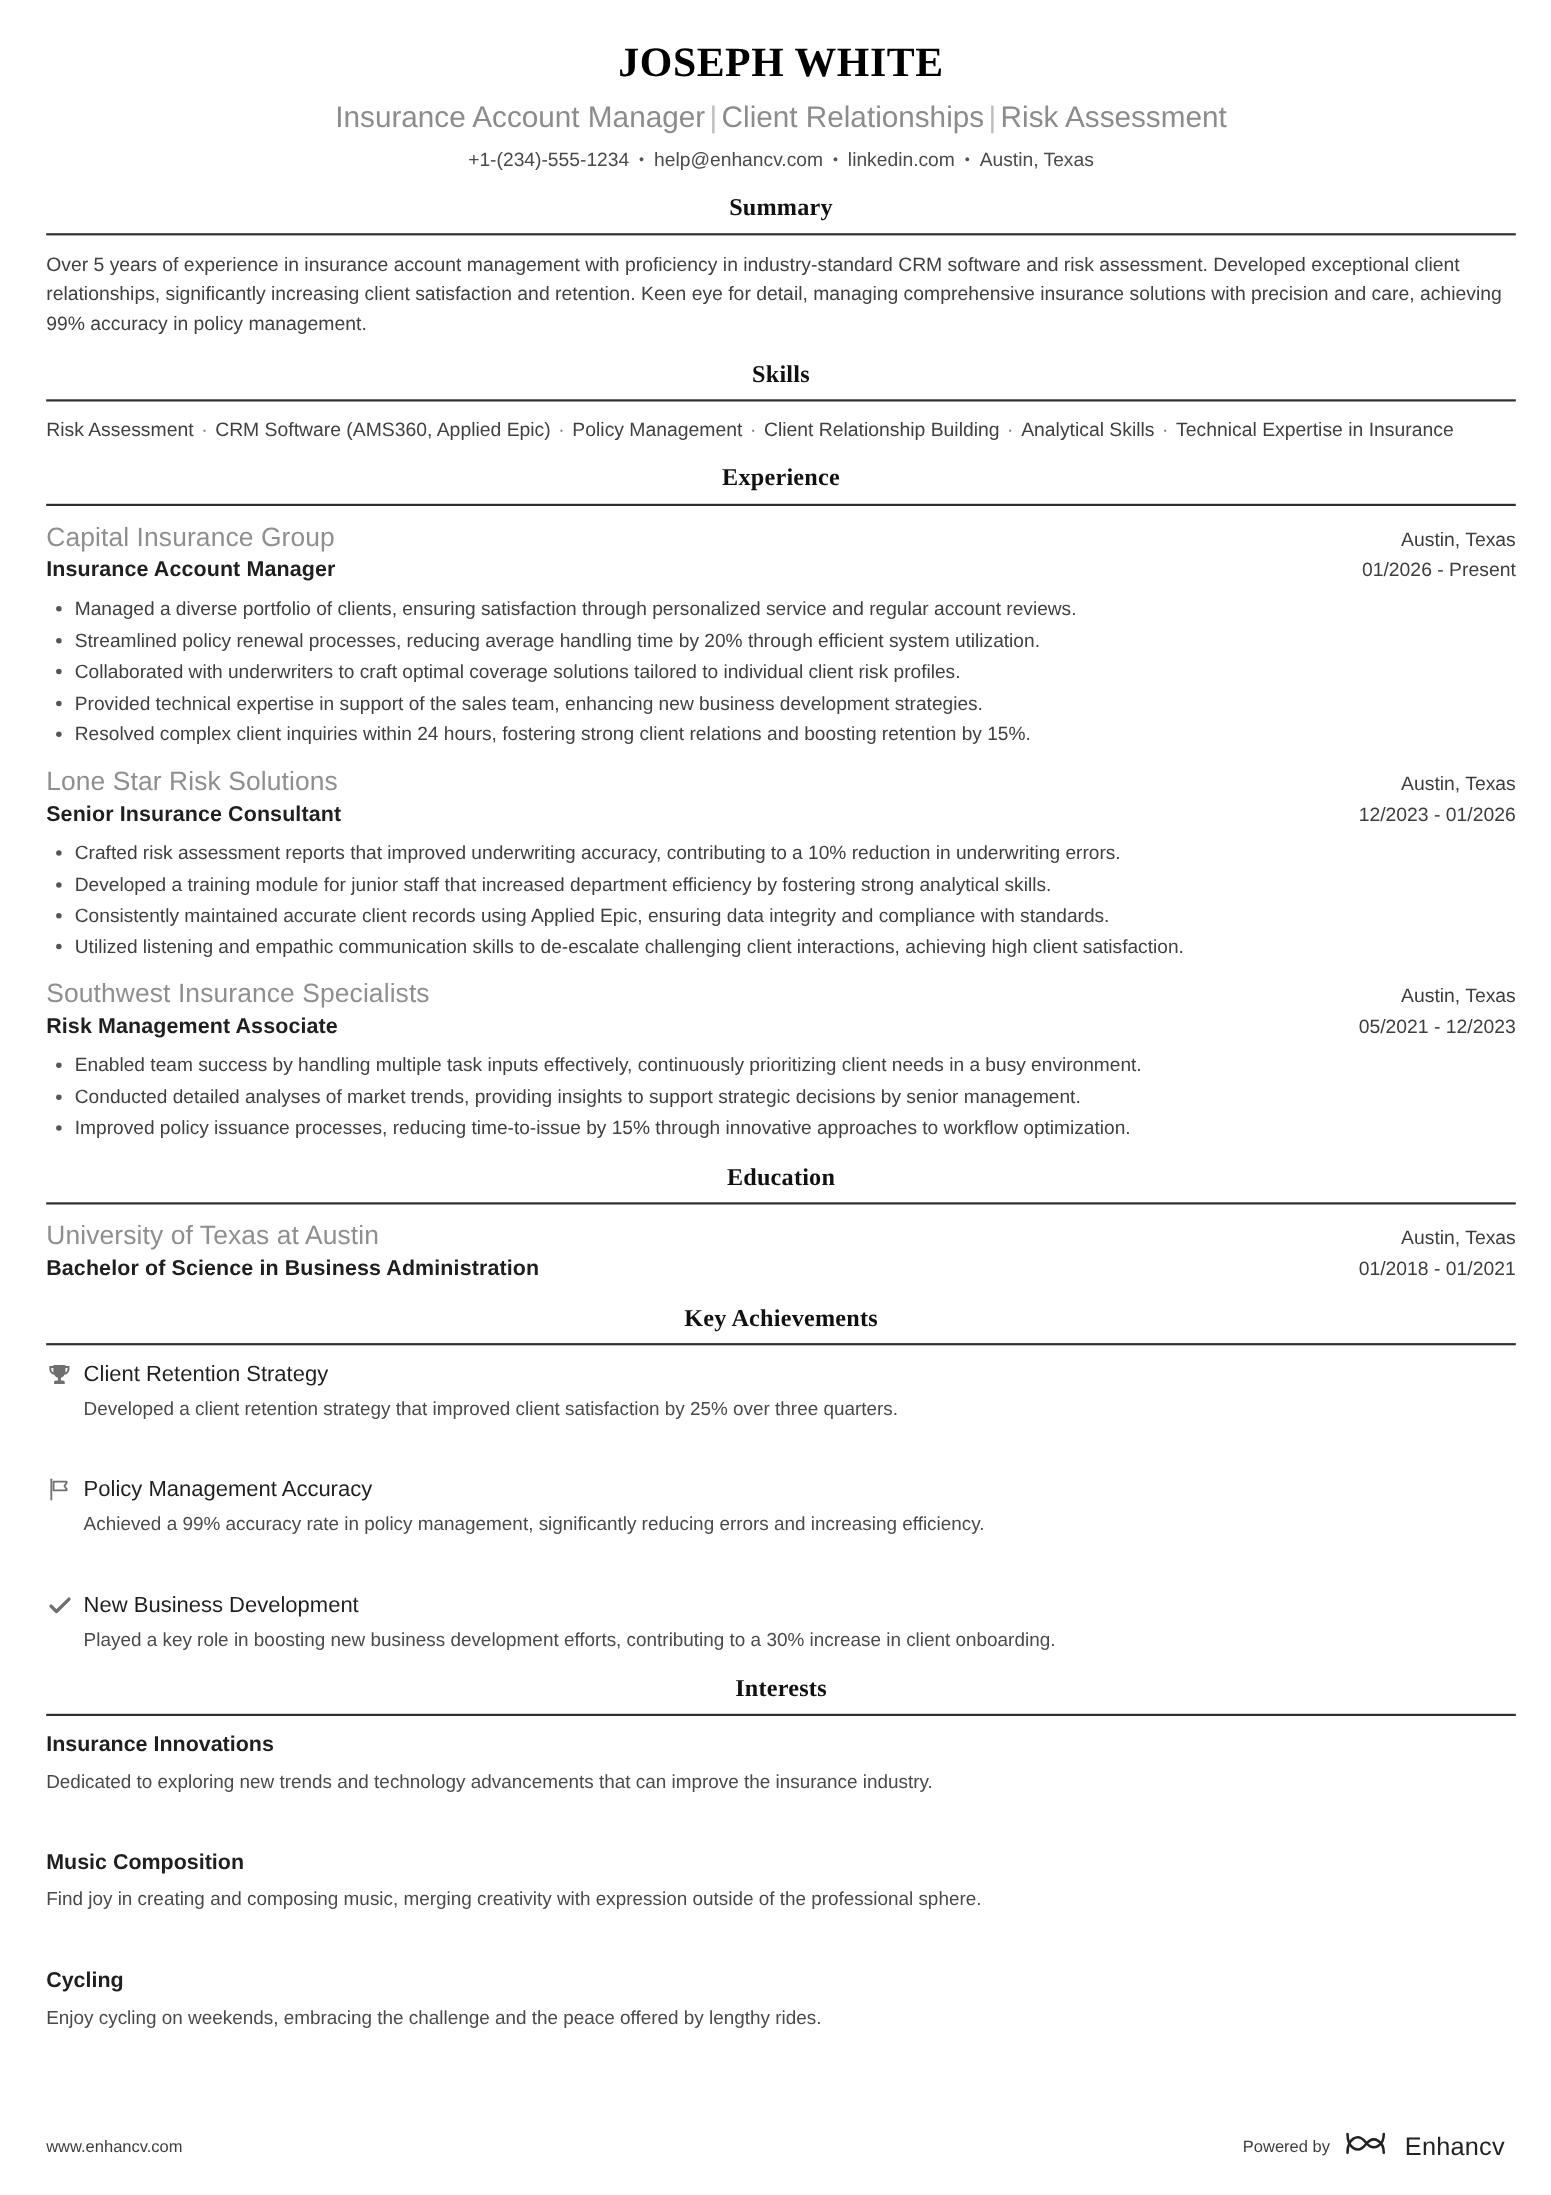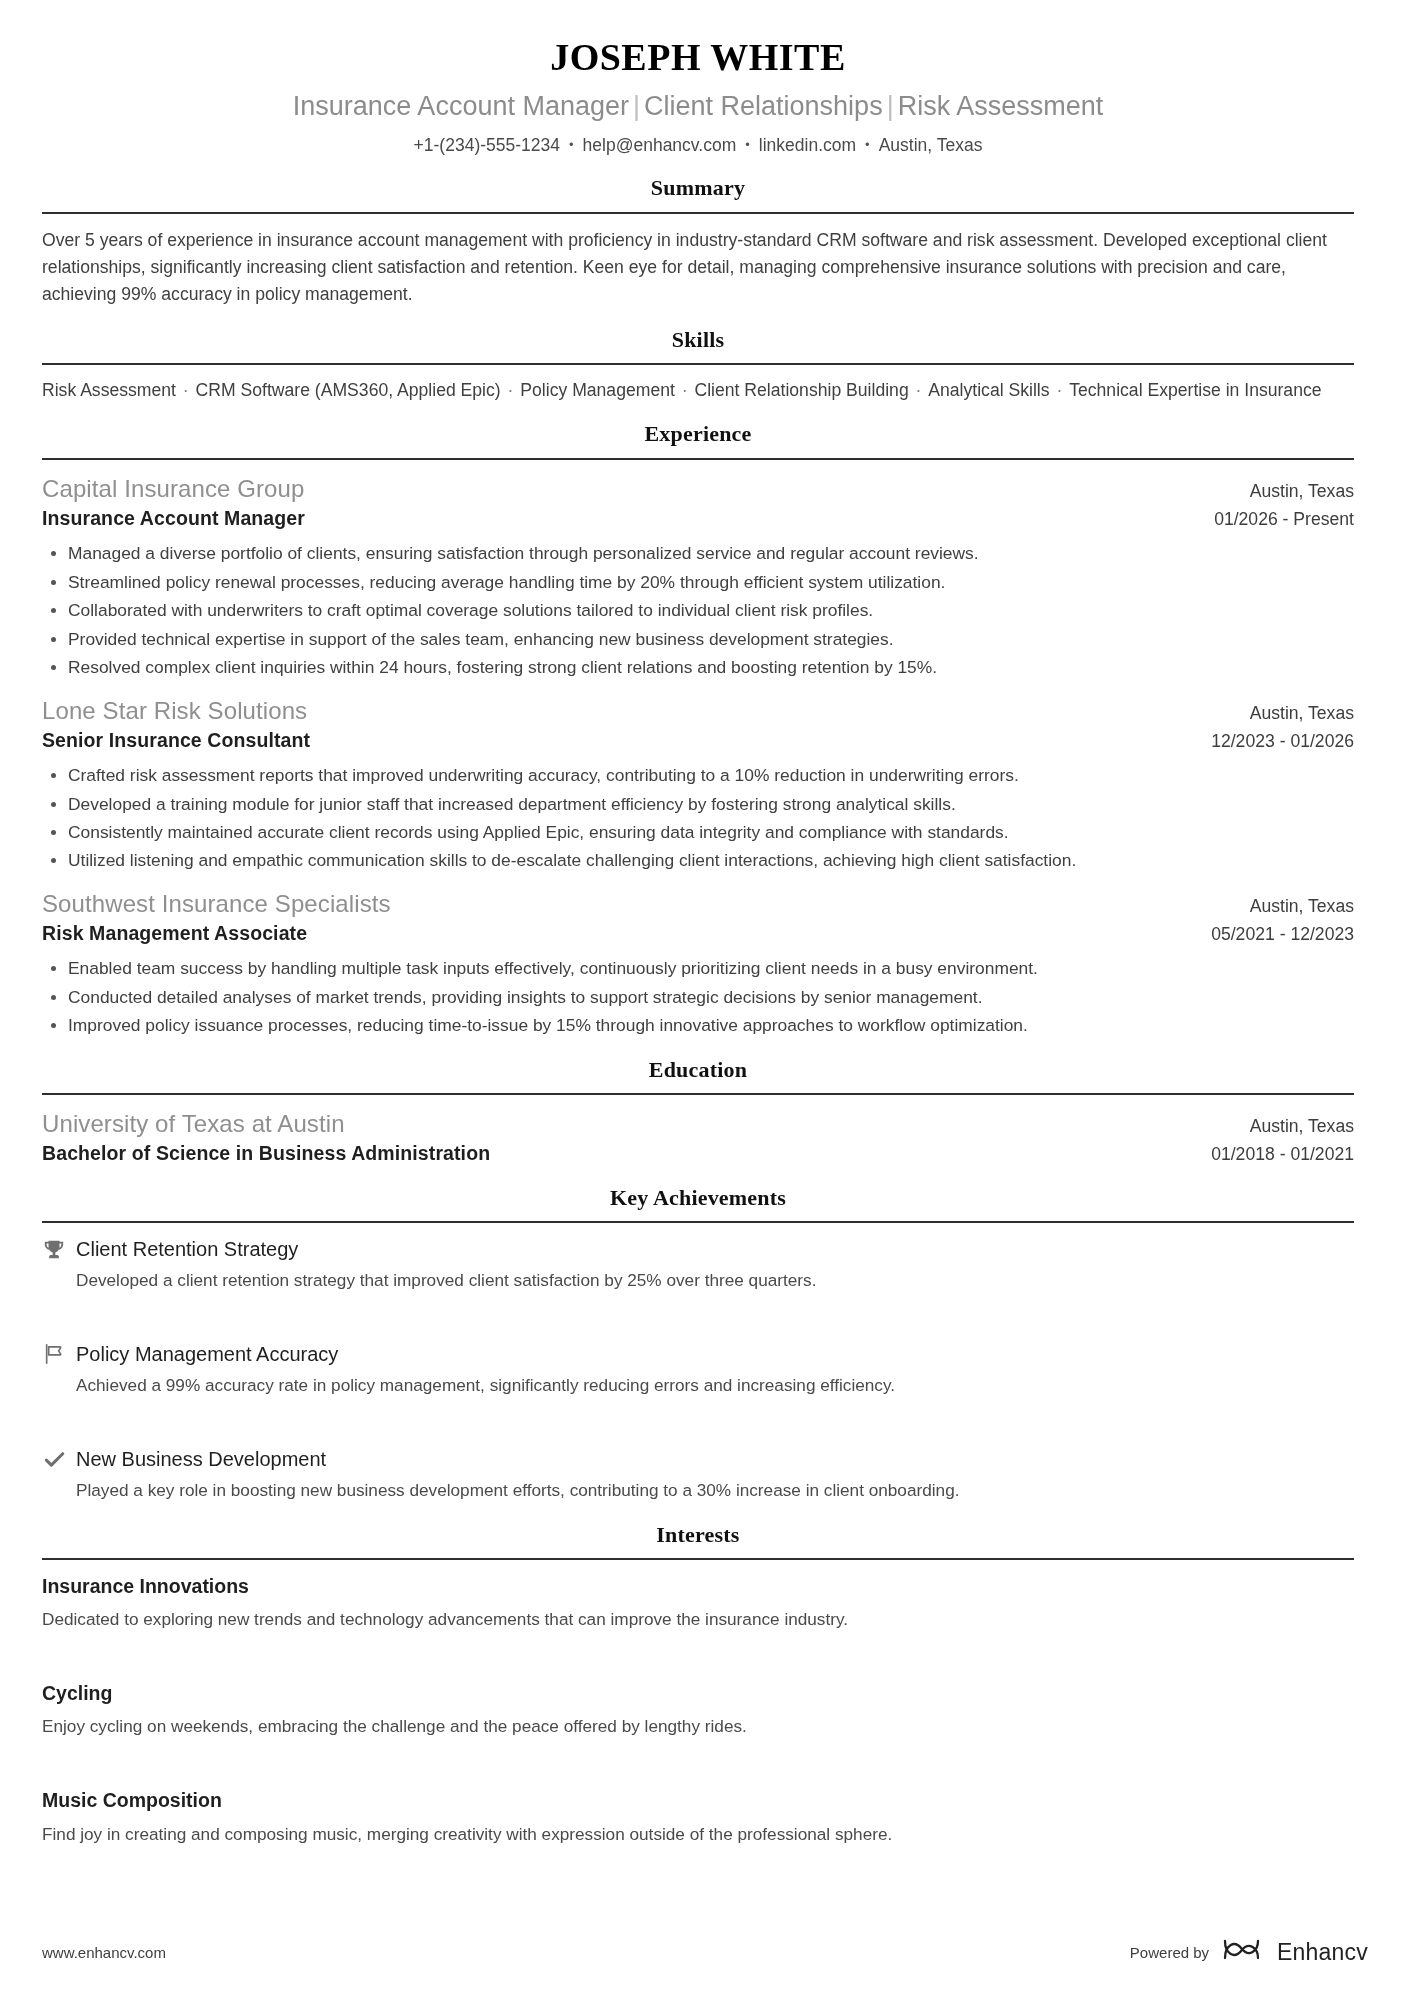--- a/index.html
+++ b/index.html
@@ -13,21 +13,21 @@
     font-family: "Liberation Sans", sans-serif;
     color: #3d3d3d;
     -webkit-font-smoothing: antialiased;
   }
 
   .page {
     position: relative;
     width: 1410px;
     min-height: 1995px;
     background: #fff;
-    padding: 34px 56px 0 42px;
+    padding: 34px 32px 0 42px;
   }
 
   
   .header { text-align: center; }
 
   .full-name {
     font-family: "Liberation Serif", serif;
     font-weight: bold;
     font-size: 38px;
     letter-spacing: 0.5px;
@@ -380,26 +380,26 @@
 
   <div class="section">
     <div class="section-title">Interests</div>
     <div class="rule"></div>
     <div class="cols3" id="interests-list">
         <div class="col">
           <div class="interest-title">Insurance Innovations</div>
           <div class="interest-desc">Dedicated to exploring new trends and technology advancements that can improve the insurance industry.</div>
         </div>
         <div class="col">
+          <div class="interest-title">Music Composition</div>
+          <div class="interest-desc">Find joy in creating and composing music, merging creativity with expression outside of the professional sphere.</div>
+        </div>
+        <div class="col">
           <div class="interest-title">Cycling</div>
           <div class="interest-desc">Enjoy cycling on weekends, embracing the challenge and the peace offered by lengthy rides.</div>
-        </div>
-        <div class="col">
-          <div class="interest-title">Music Composition</div>
-          <div class="interest-desc">Find joy in creating and composing music, merging creativity with expression outside of the professional sphere.</div>
         </div>
       </div>
   </div>
 
   <div class="footer">
     <div class="footer-url">www.enhancv.com</div>
     <div class="footer-brand">
       <span class="powered-by">Powered by</span>
       <span class="brand-mark">
         <svg width="42" height="26" viewBox="0 0 42 26" fill="none" aria-hidden="true">

